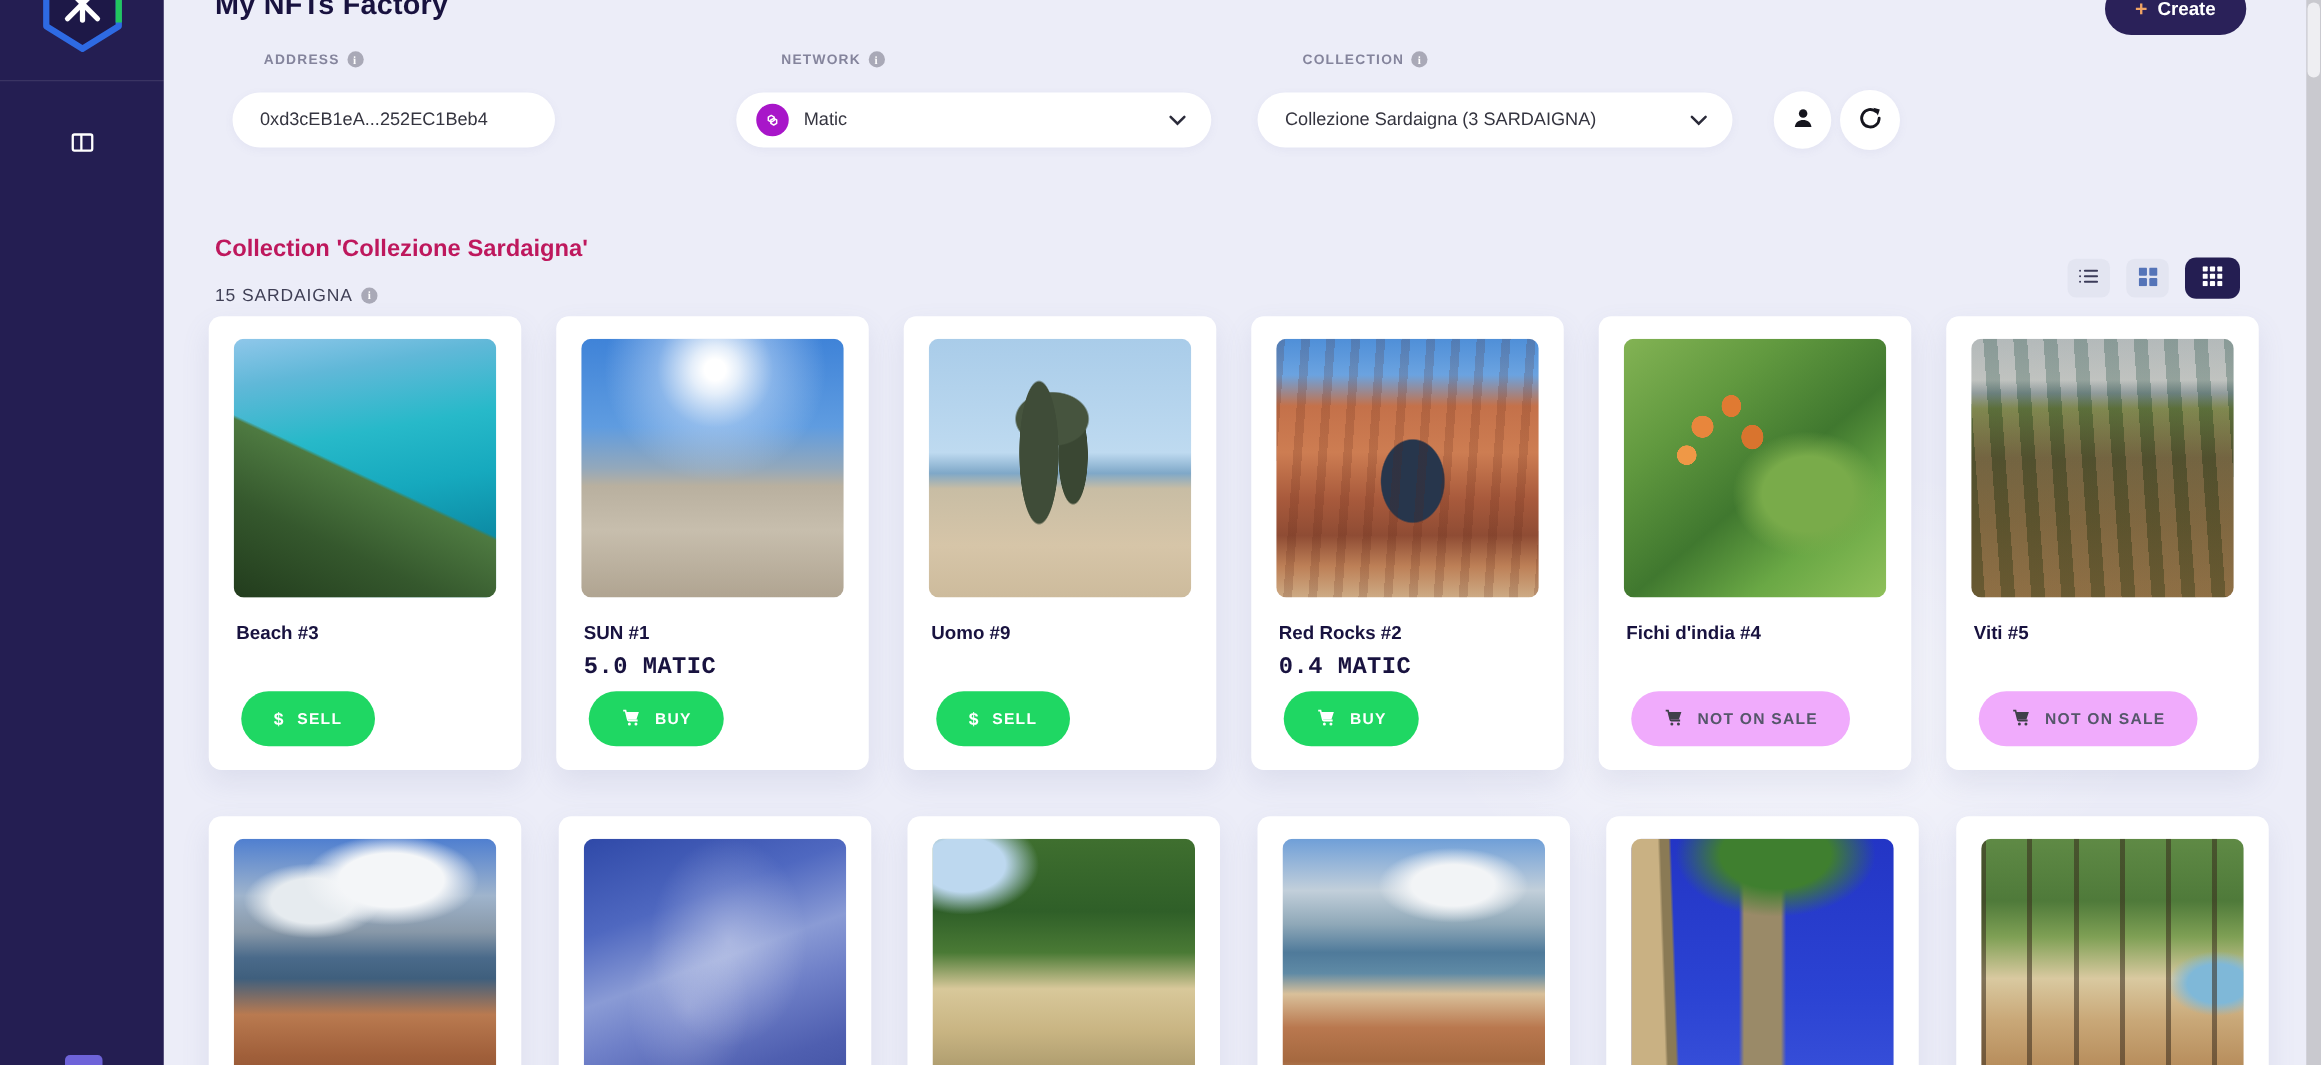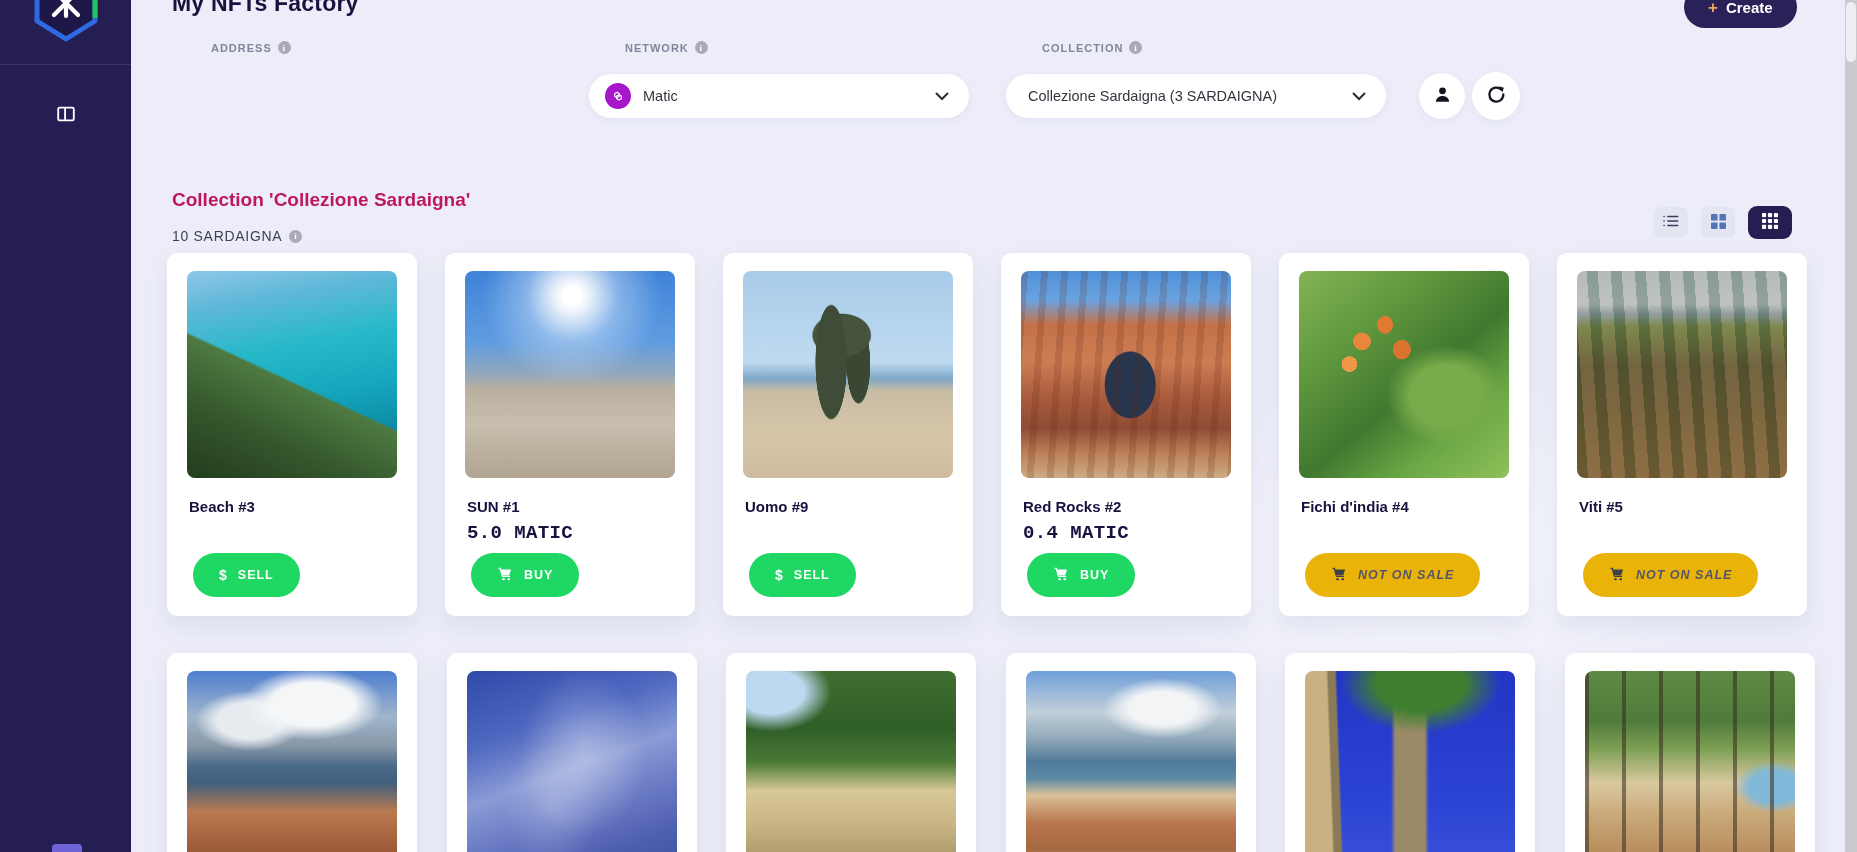--- a/index.html
+++ b/index.html
@@ -59,21 +59,21 @@
   .grid-row-1 { top:253px;gap:28px; }
   .grid-row-2 { top:653px; }
   .card { position:relative; width:250px; height:363px; background:#fff; border-radius:10px;
     box-shadow:0 10px 22px rgba(105,115,165,.12); }
   .nft-img { width:210px; height:207px; margin:18px auto 0; border-radius:8px; background:#cfd6e2; }
   .nft-title { margin:20px 22px 0; font-size:15px; font-weight:800; color:#18123f; }
   .nft-price { margin:7px 22px 0; font-size:19px; font-weight:800; color:#18123f; letter-spacing:.02em;font-family:Liberation Mono, monospace; }
   .act-btn { position:absolute; left:26px; top:300px; height:44px; border:none; border-radius:22px;
     display:flex; align-items:center; gap:10px; font-size:12.5px; font-weight:800; letter-spacing:.08em; cursor:pointer; padding:0 26px; }
   .act-sell, .act-buy { background:#1fd763; color:#fff; }
-  .act-na { background:#eab308; color:#55566a;font-style:italic; }
+  .act-na { background:#f0abfc; color:#55566a; }
   .b-dollar { font-size:14px; font-weight:800; }
 
   
   .art-beach { background:
     linear-gradient(205deg, rgba(0,0,0,0) 52%, #4e7a41 53%, #35582d 74%, #223c1d 100%),
     linear-gradient(32deg, #d9a97c 0%, rgba(217,169,124,0) 24%),
     linear-gradient(170deg, #8fc7ea 0%, #60b8d8 16%, #27b9c9 38%, #16a9be 58%, #0d8da6 78%, #0a7e98 100%); }
   .art-sun { background:
     radial-gradient(circle at 51% 12%, #ffffff 4%, rgba(255,255,255,.85) 9%, rgba(205,225,250,.45) 22%, rgba(205,225,250,0) 42%),
     linear-gradient(180deg, #3f83d8 0%, #5f9ce0 34%, #93a8bb 50%, #b9b09f 57%, #c7bead 74%, #b0a491 100%); }
@@ -174,20 +174,21 @@
     </div>
     <div class="field-label" style="left:460px">
       <span>NETWORK</span>
       <span class="info-ic">i</span>
     </div>
     <div class="field-label" style="left:877px">
       <span>COLLECTION</span>
       <span class="info-ic">i</span>
     </div>
 
+    <input class="pill addr-input" readonly="" value="0xd3cEB1eA...252EC1Beb4" style="">
 
     <div class="pill select sel-network" role="listbox">
       <span class="matic-badge">
         <svg width="16" height="16" viewBox="0 0 24 24" fill="none" stroke="#ffffff" stroke-width="1.8" stroke-linejoin="round">
           <path d="M7 8.5 L10.5 6.5 L14 8.5 L14 12.5 L10.5 14.5 L7 12.5 Z"></path>
           <path d="M10 12 L13.5 10 L17 12 L17 16 L13.5 18 L10 16 Z"></path>
         </svg>
       </span>
       <span>Matic</span>
       <span class="sel-caret">
@@ -218,21 +219,21 @@
       <span>
         <svg width="21" height="21" viewBox="0 0 24 24" fill="none">
           <path d="M19.8 12 A8 8 0 1 1 17.2 6.2" stroke="#15151e" stroke-width="2.6" stroke-linecap="round"></path>
           <path d="M14.6 2.6 L20.4 4.2 L18.6 9.6 Z" fill="#15151e"></path>
         </svg>
       </span>
     </button>
 
     <h2 class="coll-heading">Collection 'Collezione Sardaigna'</h2>
     <div class="coll-count">
-      <span>10 SARDAIGNA</span>
+      <span>15 SARDAIGNA</span>
       <span class="info-ic">i</span>
     </div>
 
     <div class="view-toggles">
       <button class="vt-btn">
         <span>
           <svg width="16" height="14" viewBox="0 0 18 14" stroke="#3c3c5a" stroke-width="1.8" stroke-linecap="round">
             <line x1="1.2" y1="2" x2="1.2" y2="2"></line>
               <line x1="5.5" y1="2" x2="16.5" y2="2"></line>
             <line x1="1.2" y1="7" x2="1.2" y2="7"></line>

